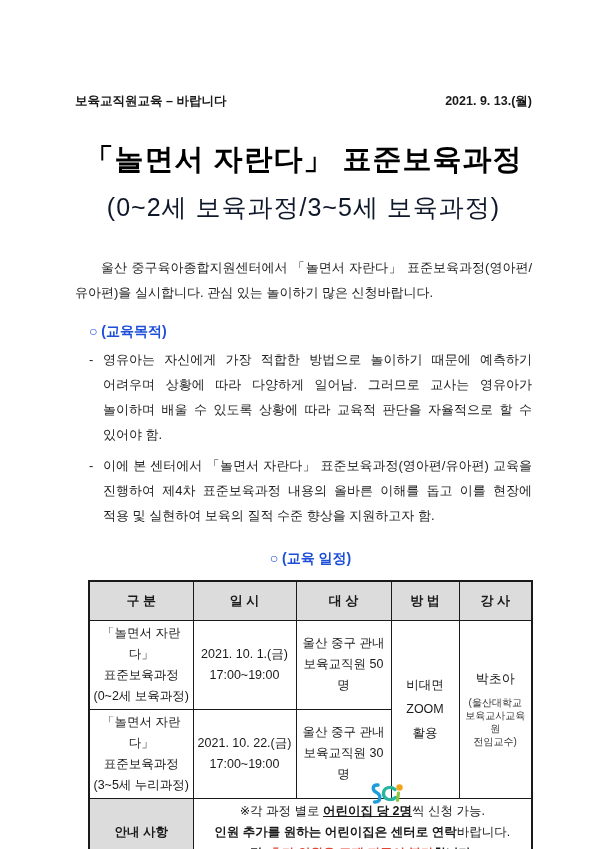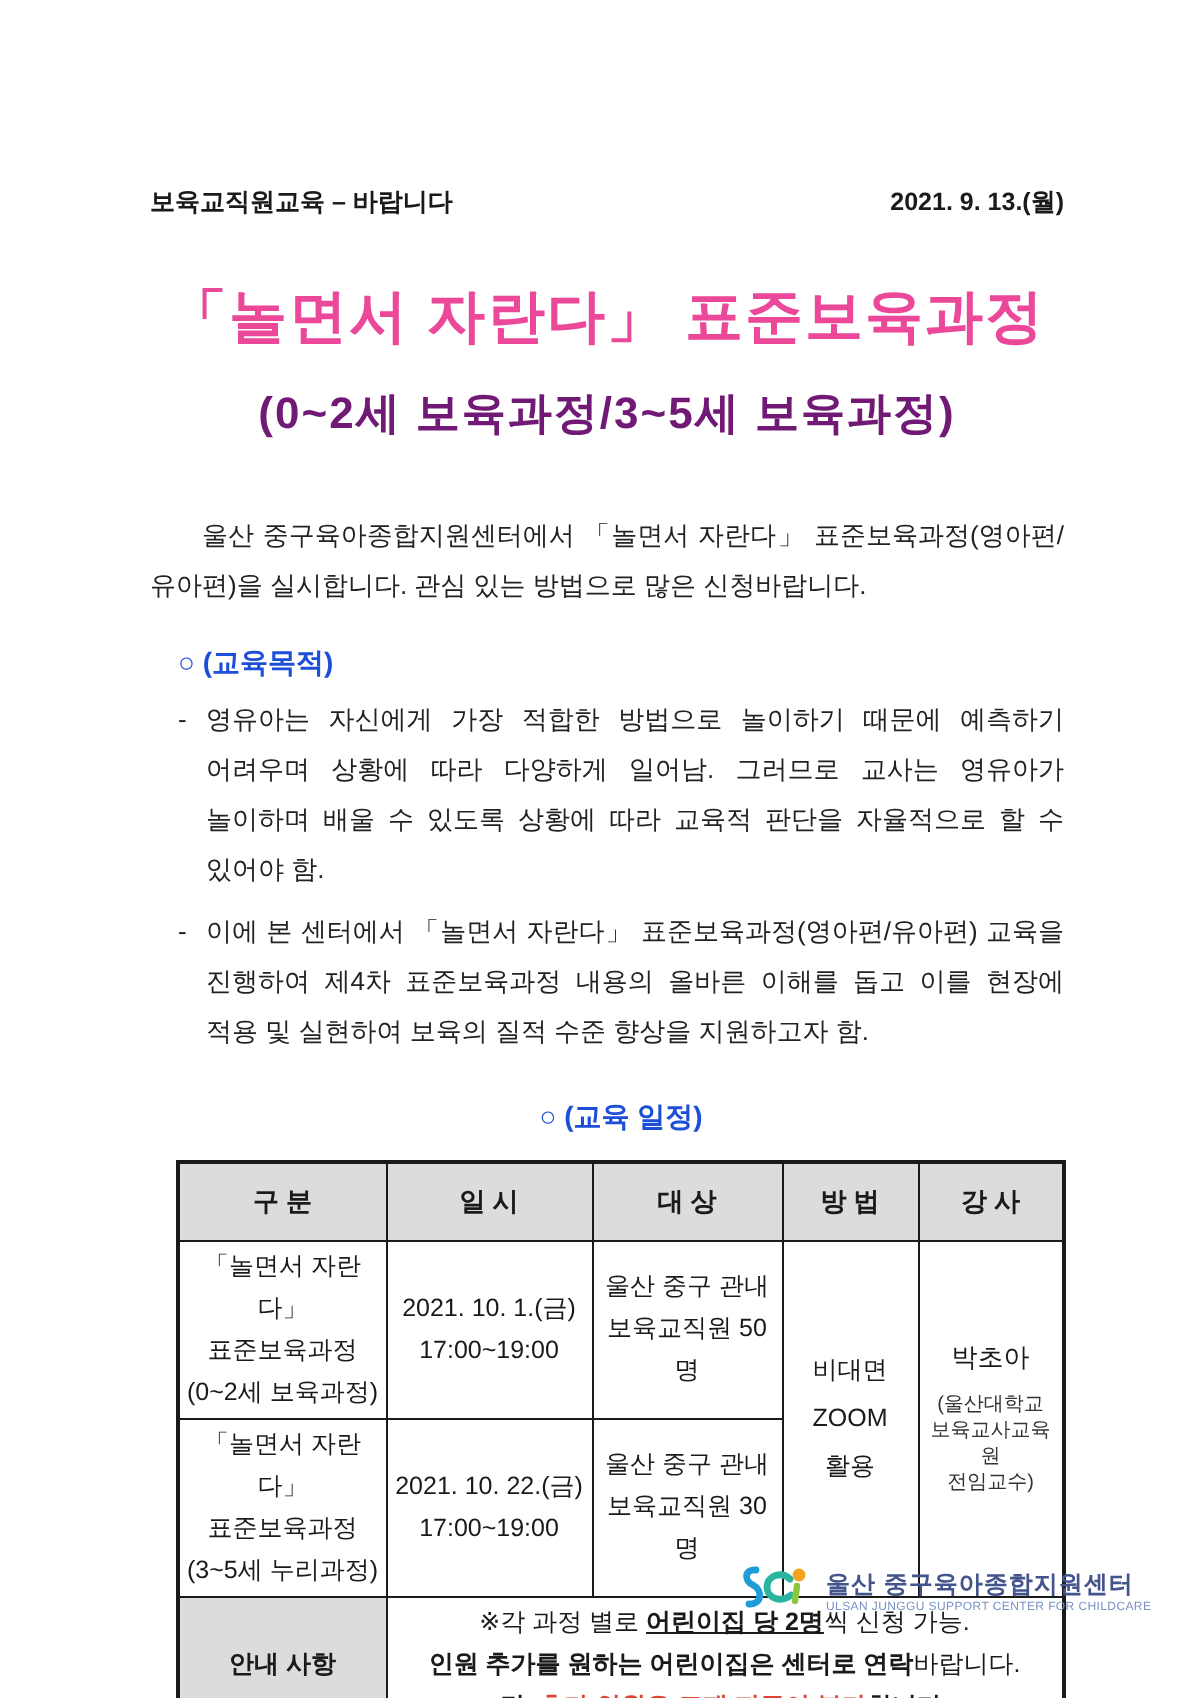--- a/index.html
+++ b/index.html
@@ -24,29 +24,29 @@
     font-weight: bold;
     color: #1a1a1a;
   }
 
   
   .title-block { text-align: center; margin-top: 30px; }
   .main-title {
     font-size: 29px;
     font-weight: bold;
     letter-spacing: 1px;
-    color: #ec4899;
+    color: #000000;
     line-height: 38px;
   }
   .sub-title {
     margin-top: 12px;
-    font-size: 22px;
-    font-weight: bold;
+    font-size: 25px;
+    font-weight: normal;
     letter-spacing: 1px;
-    color: #701a75;
+    color: #0f172a;
     line-height: 34px;
   }
 
   
   .intro {
     margin-top: 31px;
     font-size: 13px;
     line-height: 25px;
     text-align: justify;
     text-indent: 26px;
@@ -145,21 +145,21 @@
   <div class="meta-row">
     <span>보육교직원교육 – 바랍니다</span>
     <span>2021. 9. 13.(월)</span>
   </div>
 
   <div class="title-block">
     <div class="main-title">「놀면서 자란다」 표준보육과정</div>
     <div class="sub-title">(0~2세 보육과정/3~5세 보육과정)</div>
   </div>
 
-  <p class="intro">울산 중구육아종합지원센터에서 「놀면서 자란다」 표준보육과정(영아편/유아편)을 실시합니다. 관심 있는 방법으로 많은 신청바랍니다.</p>
+  <p class="intro">울산 중구육아종합지원센터에서 「놀면서 자란다」 표준보육과정(영아편/유아편)을 실시합니다. 관심 있는 놀이하기 많은 신청바랍니다.</p>
 
   <div class="section-heading">○ (교육목적)</div>
 
   <div class="bullet-list">
     <div class="bullet">
       <span class="dash">-</span>
       <span class="bullet-text">영유아는 자신에게 가장 적합한 방법으로 놀이하기 때문에 예측하기 어려우며 상황에 따라 다양하게 일어남. 그러므로 교사는 영유아가 놀이하며 배울 수 있도록 상황에 따라 교육적 판단을 자율적으로 할 수 있어야 함.</span>
     </div>
     <div class="bullet">
       <span class="dash">-</span>
@@ -231,19 +231,15 @@
 
   <div class="footer-logo">
     <span class="logo-mark">
       <svg width="38" height="26" viewBox="0 0 38 26">
         <path d="M10 4 C4.5 3.5 3.5 9 8.5 11.5 C13.5 14 13 21.5 6.5 21" stroke="#1e9cd7" stroke-width="3.4" fill="none" stroke-linecap="round"></path>
         <path d="M27 8.5 C23 4.5 15.5 6.5 15.5 12.5 C15.5 18.5 23 20.5 27.5 16.5" stroke="#2ab5a0" stroke-width="3.4" fill="none" stroke-linecap="round"></path>
         <path d="M30.5 12 L29.5 19.5" stroke="#8dc63f" stroke-width="3.2" stroke-linecap="round"></path>
         <circle cx="31.5" cy="6.5" r="3.2" fill="#f5a21b"></circle>
       </svg>
     </span>
-    <span class="logo-text">
-      <span class="org-name">울산 중구육아종합지원센터</span>
-      <span class="org-name-en">ULSAN JUNGGU SUPPORT CENTER FOR CHILDCARE</span>
-    </span>
   </div>
 
 </div>
 
 </body></html>

